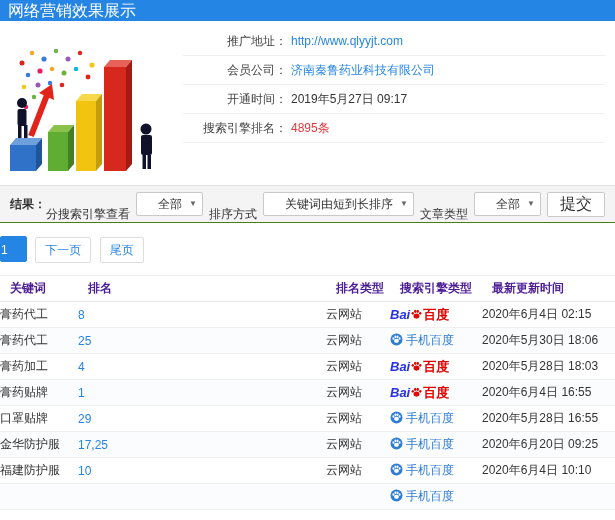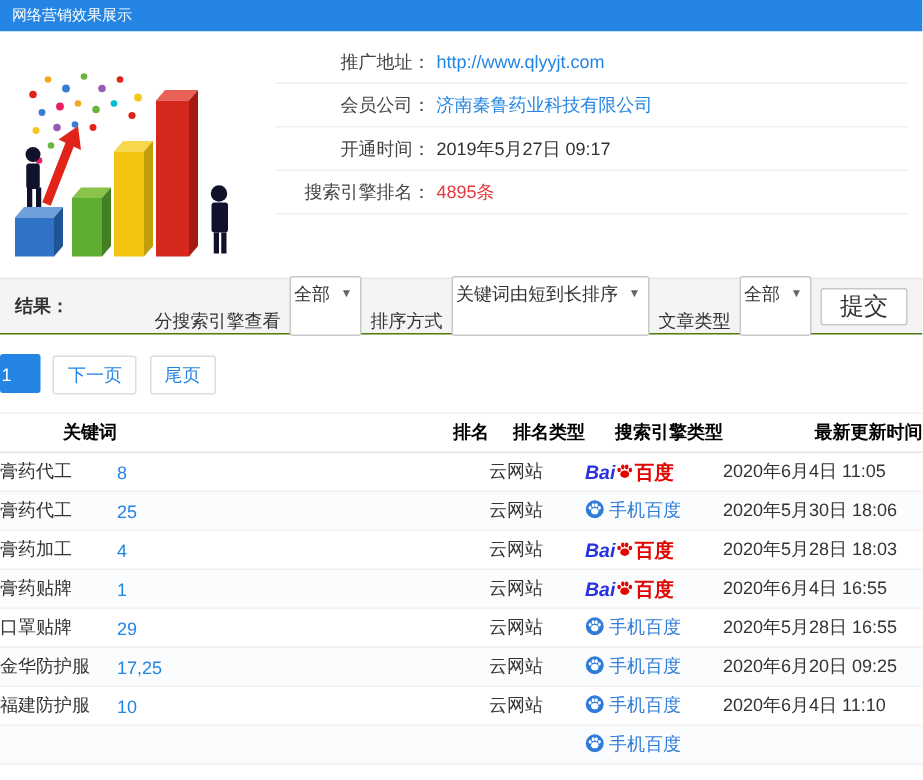--- a/index.html
+++ b/index.html
@@ -1,44 +1,44 @@
 <!DOCTYPE html>
 <html><head>
 <meta charset="utf-8">
 <style>
   * { box-sizing: border-box; margin: 0; padding: 0; }
   html,body { width: 615px; height: 520px; overflow: hidden; background: #fff; }
   body { font-family: "Liberation Sans", "DejaVu Sans", sans-serif; font-size: 12px; color: #333; }
 
-  .titlebar { height: 21px; line-height: 21px; background: #2585e4; color: #fff; padding-left: 8px; font-size: 10px; }
+  .titlebar { height: 21px; line-height: 21px; background: #2585e4; color: #fff; padding-left: 8px; font-size: 16px; }
 
   .info-section { position: relative; height: 164px; background: #fff; }
   .chart-wrap { position: absolute; left: 4px; top: 8px; width: 165px; height: 150px; }
   .info-rows { margin-left: 183px; padding: 6px 10px 0 0; }
   .info-row { display: flex; align-items: center; height: 29px; border-bottom: 1px solid #f0f0f0; }
   .info-label { width: 104px; text-align: right; color: #444; flex: none; }
   .info-value { margin-left: 4px; }
   .info-value.link { color: #2585e4; cursor: pointer; }
   .info-value.text { color: #333; }
   .info-value.highlight { color: #e4393c; }
 
   .filter-bar { height: 38px; background: #f4f4f4; border-top: 1px solid #e3e3e3; border-bottom: 1px solid #4d7c0f; display: flex; align-items: center; padding: 0 10px; }
   .section-label { font-weight: bold; color: #333; }
   .filter-controls { margin-left: auto; display: flex; align-items: center; gap: 6px; }
   .filter-label { color: #333; margin-top: 20px; }
-  .fake-select { position: relative; background: #fff; border: 1px solid #c9c9c9; border-radius: 2px; height: 40px; line-height: 22px; padding: 0 20px 0 2px; color: #333; cursor: pointer; white-space: nowrap; }
+  .fake-select { position: relative; background: #fff; border: 1px solid #c9c9c9; border-radius: 2px; height: 24px; line-height: 22px; padding: 0 20px 0 21px; color: #333; cursor: pointer; white-space: nowrap; }
   .fake-select .caret { position: absolute; right: 5px; top: 0; font-size: 8px; color: #666; line-height: 22px; }
   .submit-btn { height: 25px; padding: 0 12px; background: #fff; border: 1px solid #c9c9c9; border-radius: 2px; color: #333; font-size: 16px; cursor: pointer; font-family: inherit; }
 
   .pagination { text-align: left; padding: 13px 0 12px 0; }
   .page-current { display: inline-block; min-width: 27px; height: 26px; line-height: 26px; background: #2585e4; border: 1px solid #2585e4; color: #fff; border-radius: 2px; cursor: pointer; }
   .page-btn { display: inline-block; height: 26px; line-height: 24px; padding: 0 9px; border: 1px solid #ddd; background: #fff; color: #2585e4; border-radius: 2px; margin-left: 5px; cursor: pointer; }
 
   table.rank-table { width: 615px; border-collapse: collapse; table-layout: fixed; border-top: 1px solid #f0f0f0; }
-  .rank-table th { text-align: right; font-weight: bold; color: #000000; height: 26px; padding-left: 10px; border-bottom: 1px solid #e5e5e5; font-size: 12px; }
+  .rank-table th { text-align: left; font-weight: bold; color: #4c1d95; height: 26px; padding-left: 10px; border-bottom: 1px solid #e5e5e5; font-size: 12px; }
   .rank-table td { height: 26px; border-bottom: 1px solid #f0f0f0; color: #333; font-size: 12px; white-space: nowrap; overflow: hidden; }
   .rank-table tbody tr:nth-child(even) { background: #fbfcfd; }
   .c-rank a { color: #2585e4; cursor: pointer; text-decoration: none; }
 
   .bd-logo { font-weight: bold; font-size: 13px; white-space: nowrap; }
   .bd-logo .bai { color: #2932e1; font-style: italic; }
   .bd-logo .cn { color: #e10602; }
   .bd-logo .paw { vertical-align: -1px; margin: 0 1px; }
   .mb-logo { color: #2e7cd8; white-space: nowrap; }
   .mb-logo svg { vertical-align: -2px; margin-right: 3px; }
@@ -183,21 +183,21 @@
           <td class="c-keyword">膏药代工</td>
           <td class="c-rank"><a>8</a></td>
           <td class="c-type">云网站</td>
           <td class="c-engine"><span class="bd-logo"><span class="bai">Bai</span><svg class="paw" width="11" height="11" viewBox="0 0 24 24">
                 <ellipse cx="12" cy="15.5" rx="6.5" ry="5.5" fill="#e10602"></ellipse>
                 <ellipse cx="3.8" cy="9.5" rx="2.6" ry="3.2" fill="#e10602"></ellipse>
                 <ellipse cx="9.2" cy="5" rx="2.6" ry="3.6" fill="#e10602"></ellipse>
                 <ellipse cx="14.8" cy="5" rx="2.6" ry="3.6" fill="#e10602"></ellipse>
                 <ellipse cx="20.2" cy="9.5" rx="2.6" ry="3.2" fill="#e10602"></ellipse>
               </svg><span class="cn">百度</span></span></td>
-          <td class="c-time">2020年6月4日 11:05</td>
+          <td class="c-time">2020年6月4日 02:15</td>
         </tr>
         <tr>
           <td class="c-keyword">膏药代工</td>
           <td class="c-rank"><a>25</a></td>
           <td class="c-type">云网站</td>
           <td class="c-engine"><span class="mb-logo"><svg width="13" height="13" viewBox="0 0 24 24">
                 <circle cx="12" cy="12" r="11" fill="#2e7cd8"></circle>
                 <g transform="translate(3.6,3.6) scale(0.7)">
                   <ellipse cx="12" cy="15.5" rx="6.5" ry="5.5" fill="#ffffff"></ellipse>
                   <ellipse cx="3.8" cy="9.5" rx="2.6" ry="3.2" fill="#ffffff"></ellipse>
@@ -273,21 +273,21 @@
           <td class="c-engine"><span class="mb-logo"><svg width="13" height="13" viewBox="0 0 24 24">
                 <circle cx="12" cy="12" r="11" fill="#2e7cd8"></circle>
                 <g transform="translate(3.6,3.6) scale(0.7)">
                   <ellipse cx="12" cy="15.5" rx="6.5" ry="5.5" fill="#ffffff"></ellipse>
                   <ellipse cx="3.8" cy="9.5" rx="2.6" ry="3.2" fill="#ffffff"></ellipse>
                   <ellipse cx="9.2" cy="5" rx="2.6" ry="3.6" fill="#ffffff"></ellipse>
                   <ellipse cx="14.8" cy="5" rx="2.6" ry="3.6" fill="#ffffff"></ellipse>
                   <ellipse cx="20.2" cy="9.5" rx="2.6" ry="3.2" fill="#ffffff"></ellipse>
                 </g>
               </svg><span class="mb-text">手机百度</span></span></td>
-          <td class="c-time">2020年6月4日 11:10</td>
+          <td class="c-time">2020年6月4日 10:10</td>
         </tr>
         <tr>
           <td class="c-keyword"></td>
           <td class="c-rank"></td>
           <td class="c-type"></td>
           <td class="c-engine"><span class="mb-logo"><svg width="13" height="13" viewBox="0 0 24 24">
                 <circle cx="12" cy="12" r="11" fill="#2e7cd8"></circle>
                 <g transform="translate(3.6,3.6) scale(0.7)">
                   <ellipse cx="12" cy="15.5" rx="6.5" ry="5.5" fill="#ffffff"></ellipse>
                   <ellipse cx="3.8" cy="9.5" rx="2.6" ry="3.2" fill="#ffffff"></ellipse>

